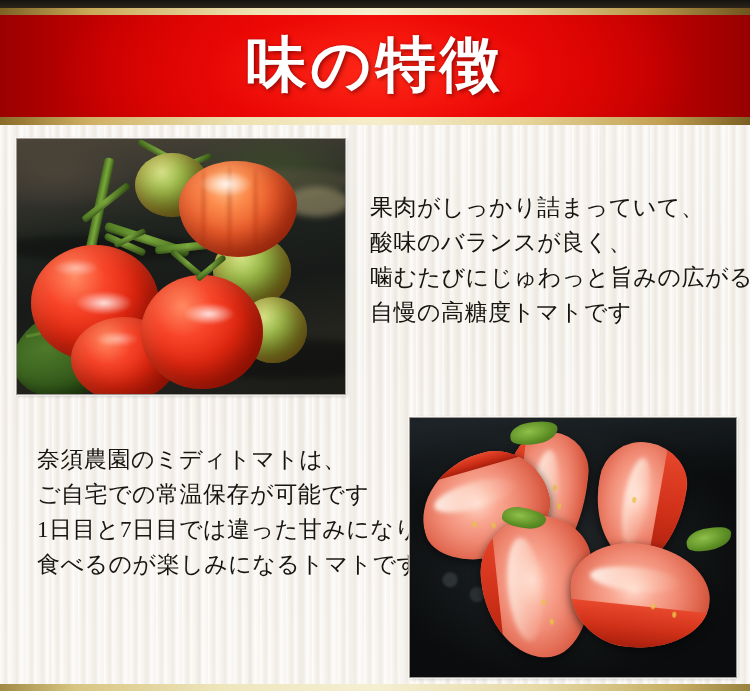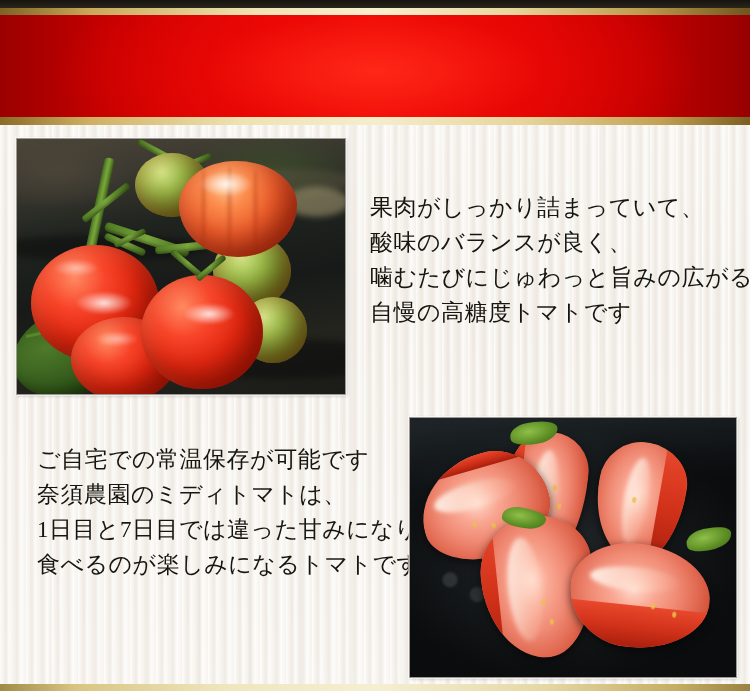--- a/index.html
+++ b/index.html
@@ -174,20 +174,21 @@
 </head>
 <body>
 
 <div class="page"></div>
 
 <div class="header">
   <div class="hdr-topdark"></div>
   <div class="hdr-goldtop"></div>
   <div class="hdr-red"></div>
   <div class="hdr-goldbot"></div>
+  <div class="hdr-title">味の特徴</div>
 </div>
 
 <div class="photo photo-vine">
   <div class="vine-bg"></div>
 
   <div class="soil-streak" style="left:-20px;top:96px;width:210px;height:26px;background:#0b0d0c;"></div>
   <div class="soil-streak" style="left:150px;top:200px;width:230px;height:40px;background:#0a0c0b;"></div>
   <div class="soil-streak" style="left:210px;top:30px;width:130px;height:24px;background:#5a5242;opacity:.45;"></div>
   <div class="soil-streak" style="left:268px;top:48px;width:64px;height:30px;background:#a79a74;opacity:.55;"></div>
 
@@ -230,22 +231,22 @@
 </div>
 
 <div class="textblock txt-top">
   <p>果肉がしっかり詰まっていて、</p>
   <p>酸味のバランスが良く、</p>
   <p>噛むたびにじゅわっと旨みの広がる</p>
   <p>自慢の高糖度トマトです</p>
 </div>
 
 <div class="textblock txt-bottom">
+  <p>奈須農園のミディトマトは、</p>
   <p>ご自宅での常温保存が可能です</p>
-  <p>奈須農園のミディトマトは、</p>
   <p>1日目と7日目では違った甘みになり、</p>
   <p>食べるのが楽しみになるトマトです</p>
 </div>
 
 <div class="photo photo-cut">
   <div class="plate-bg"></div>
   <div class="plate-sheen"></div>
   <div class="plate-dots"></div>
 
   <div class="wedge" style="left:98px;top:14px;width:78px;height:130px;border-radius:50% 50% 46% 46%/30% 30% 70% 70%;transform:rotate(6deg);">

